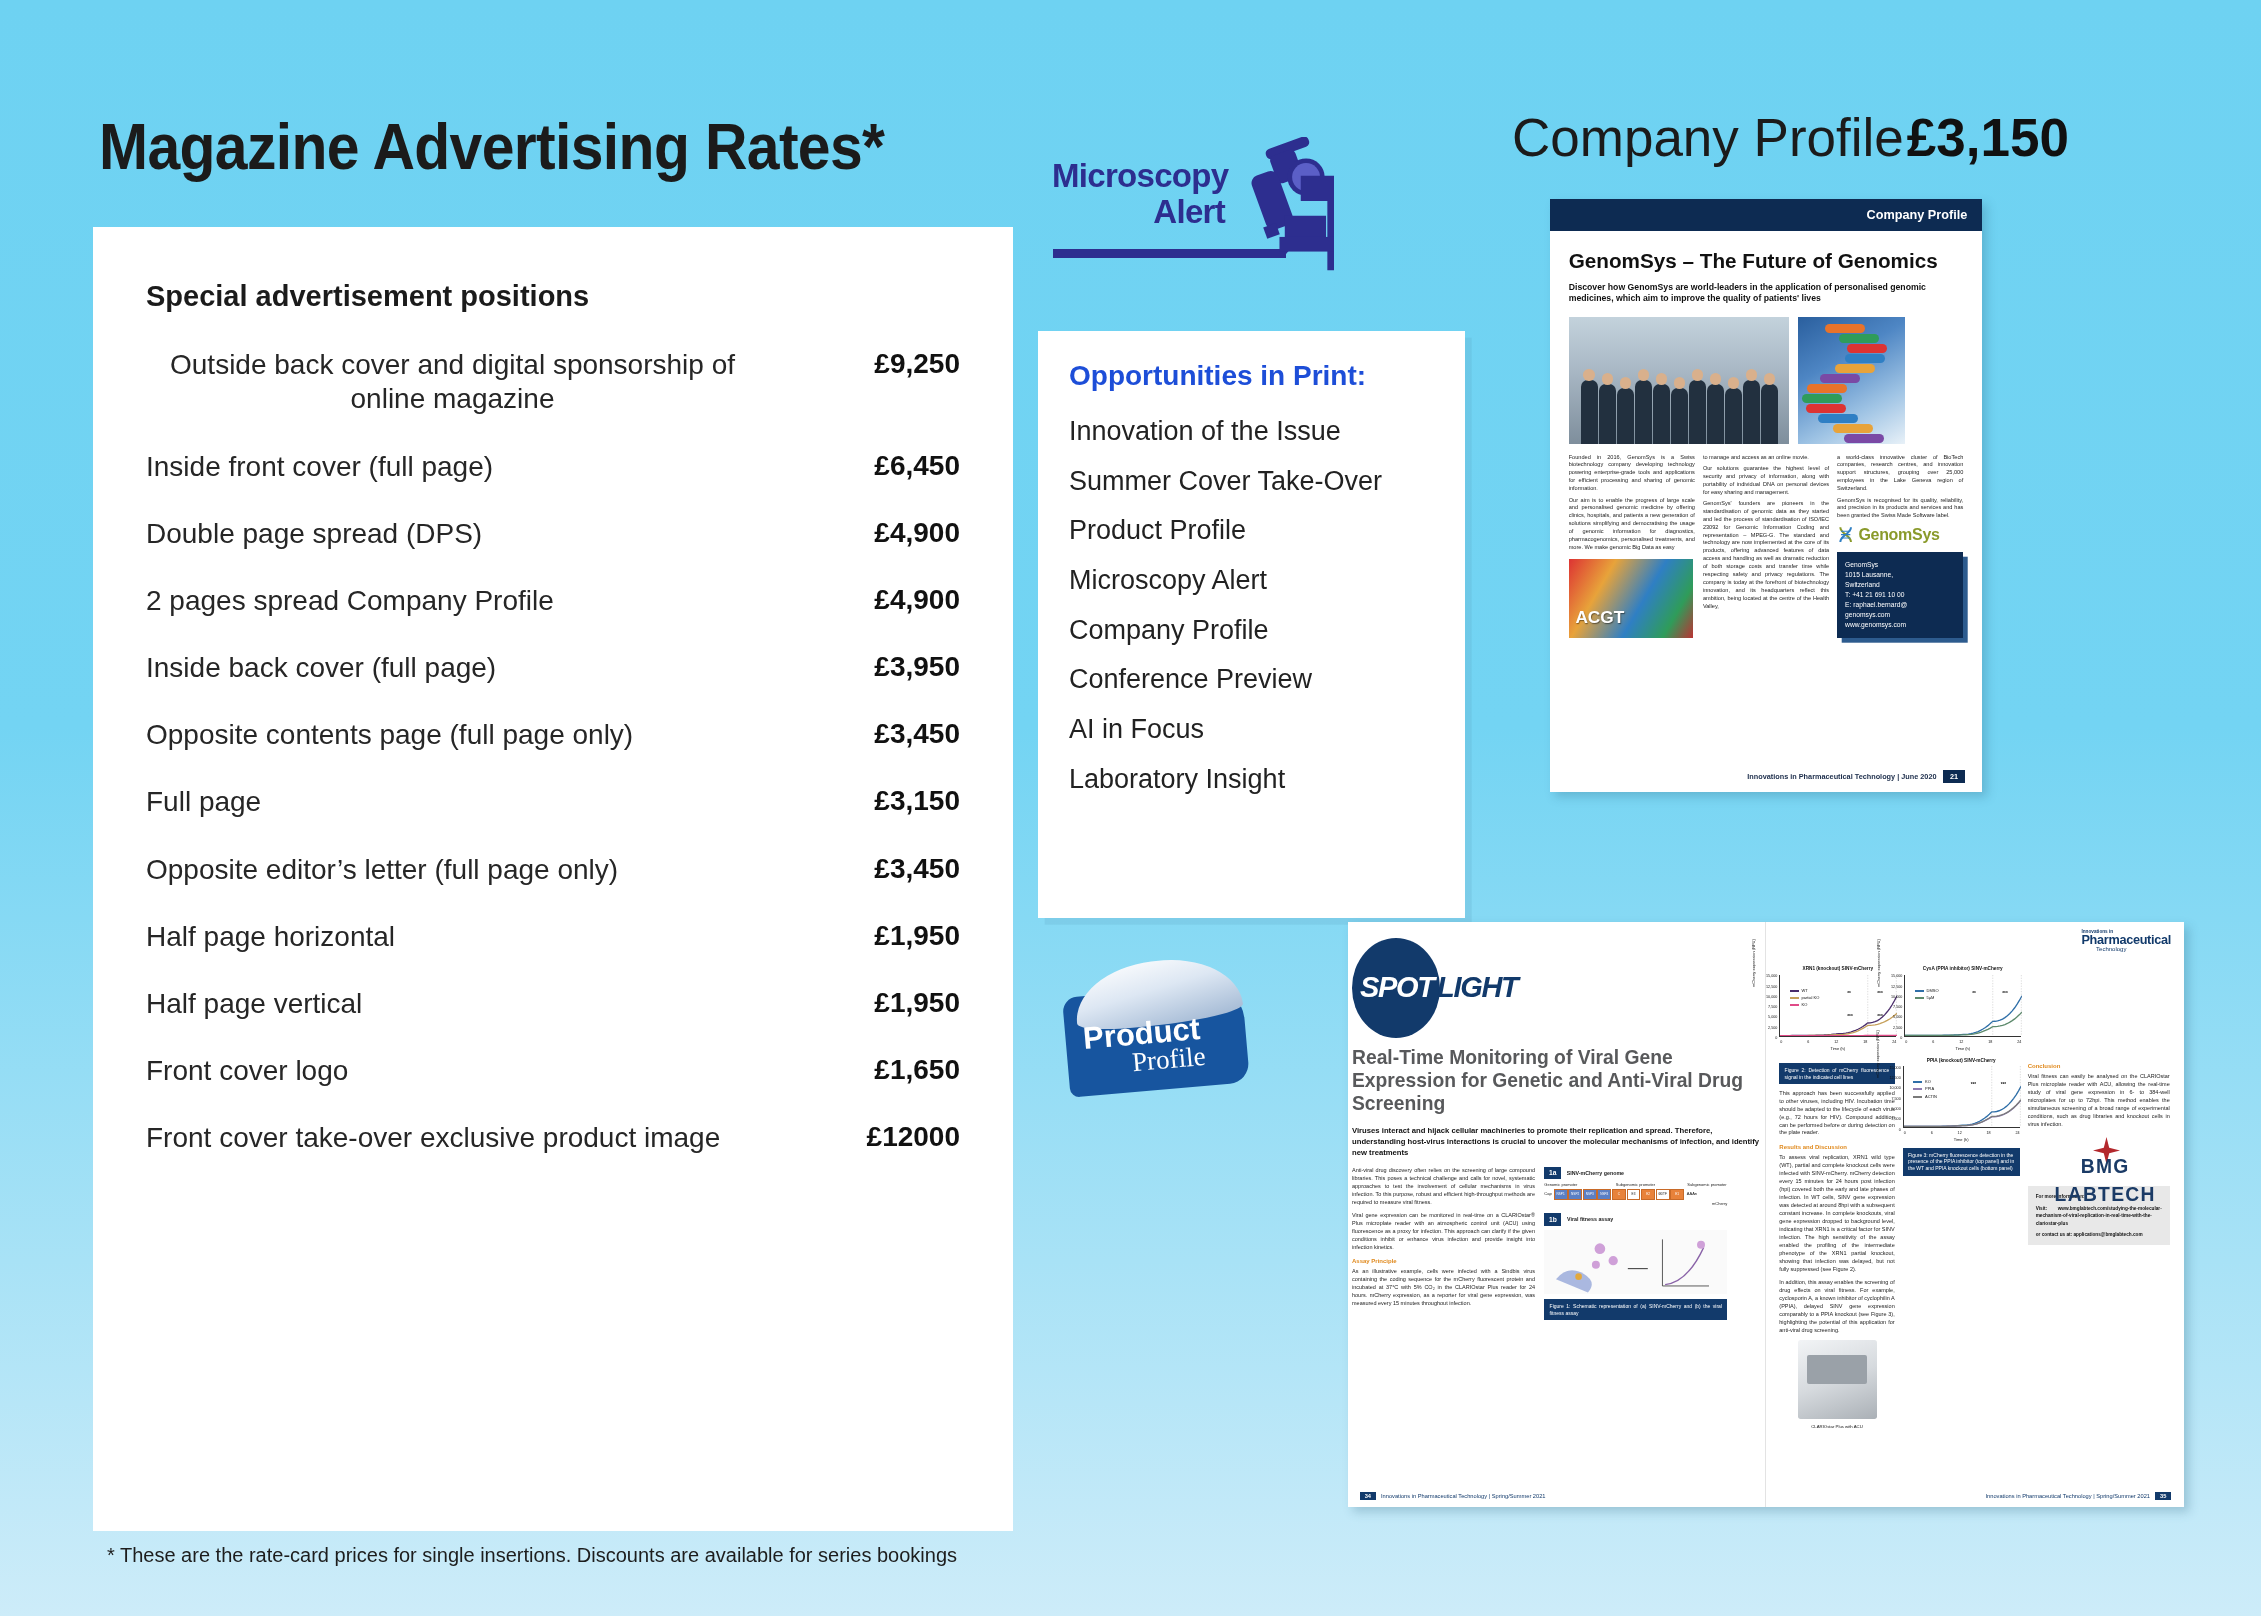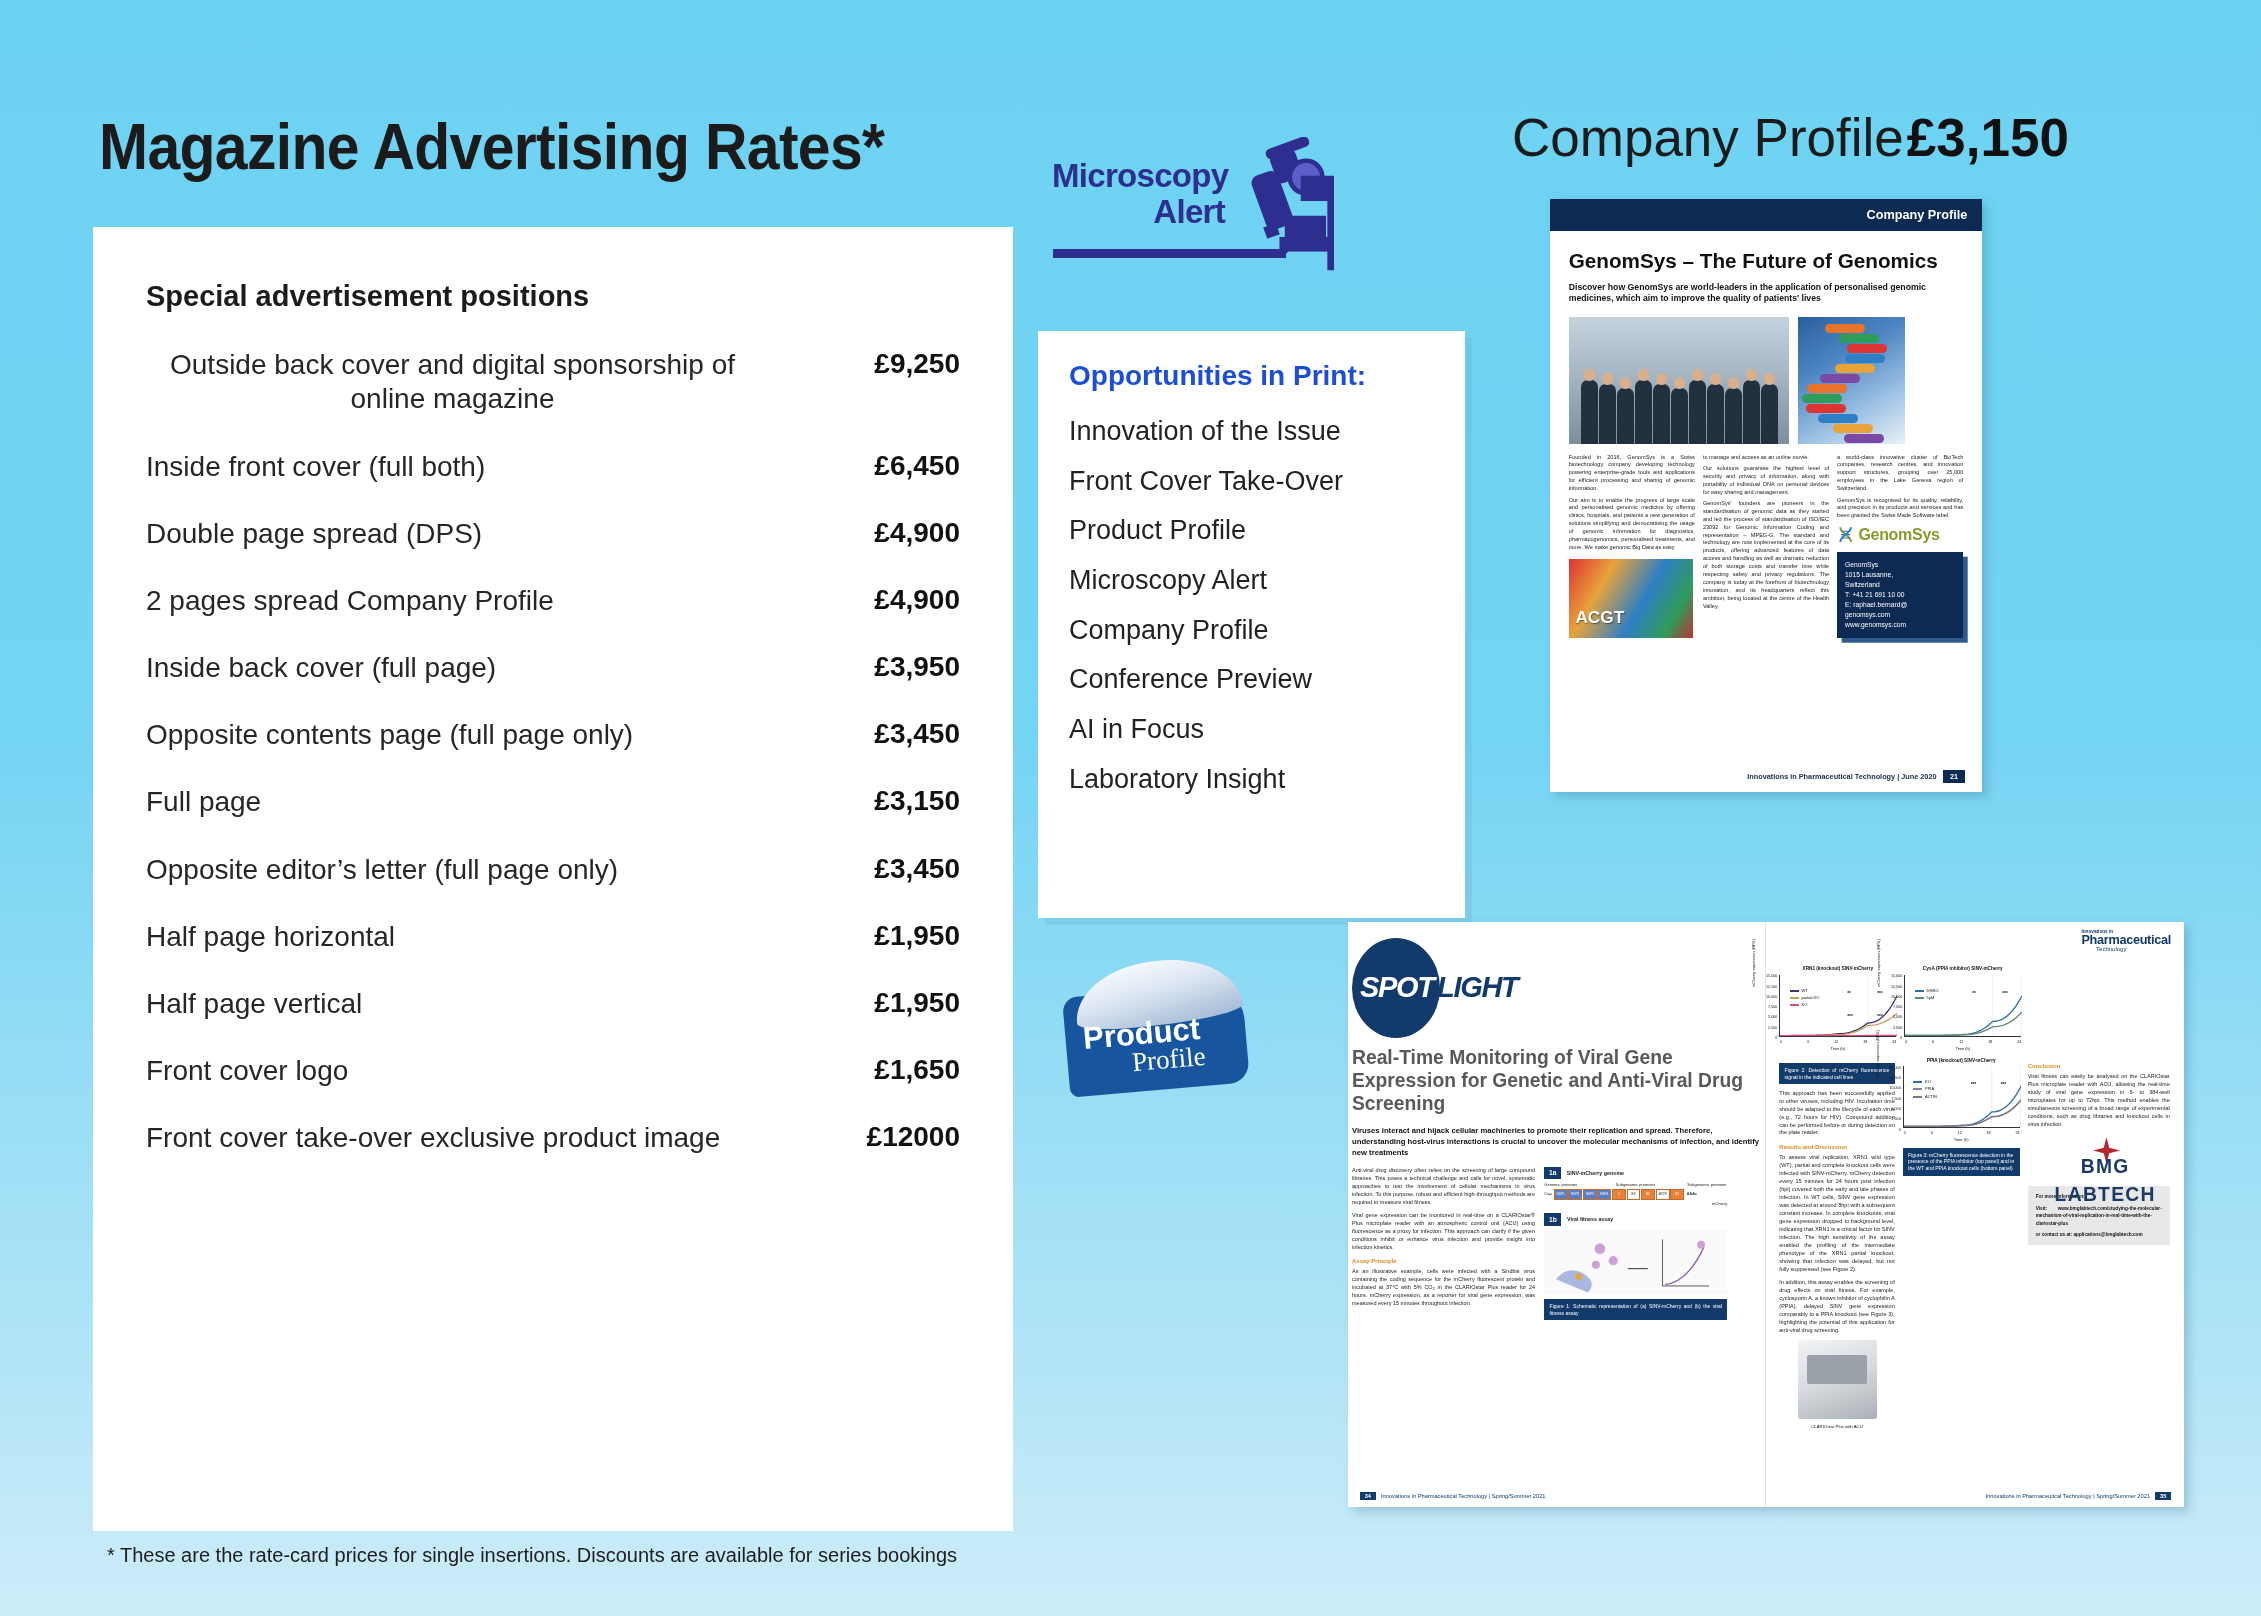--- a/index.html
+++ b/index.html
@@ -156,21 +156,21 @@
 
 <div class="abs" id="rate-card">
   <div id="rate-card-inner">
     <div id="special-head">Special advertisement positions</div>
     <div id="rate-rows">
         <div class="rate-row">
           <div class="rate-label">Outside back cover and digital sponsorship of online magazine</div>
           <div class="rate-price">£9,250</div>
         </div>
         <div class="rate-row">
-          <div class="rate-label">Inside front cover (full both)</div>
+          <div class="rate-label">Inside front cover (full page)</div>
           <div class="rate-price">£6,450</div>
         </div>
         <div class="rate-row">
           <div class="rate-label">Double page spread (DPS)</div>
           <div class="rate-price">£4,900</div>
         </div>
         <div class="rate-row">
           <div class="rate-label">2 pages spread Company Profile</div>
           <div class="rate-price">£4,900</div>
         </div>
@@ -230,21 +230,21 @@
       <rect x="118" y="150" width="86" height="22"></rect>
     </g>
   </svg>
 </div>
 
 <div class="abs" id="opps-panel">
   <div id="opps-inner">
     <div id="opps-title">Opportunities in Print:</div>
     <div id="opps-list">
         <div class="opp-item">Innovation of the Issue</div>
-        <div class="opp-item">Front Cover Take-Over</div>
+        <div class="opp-item">Summer Cover Take-Over</div>
         <div class="opp-item">Product Profile</div>
         <div class="opp-item">Microscopy Alert</div>
         <div class="opp-item">Company Profile</div>
         <div class="opp-item">Conference Preview</div>
         <div class="opp-item">AI in Focus</div>
         <div class="opp-item">Laboratory Insight</div>
       </div>
   </div>
 </div>
 

